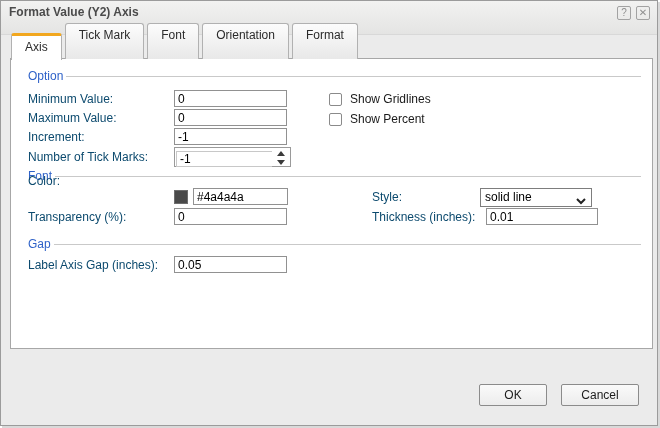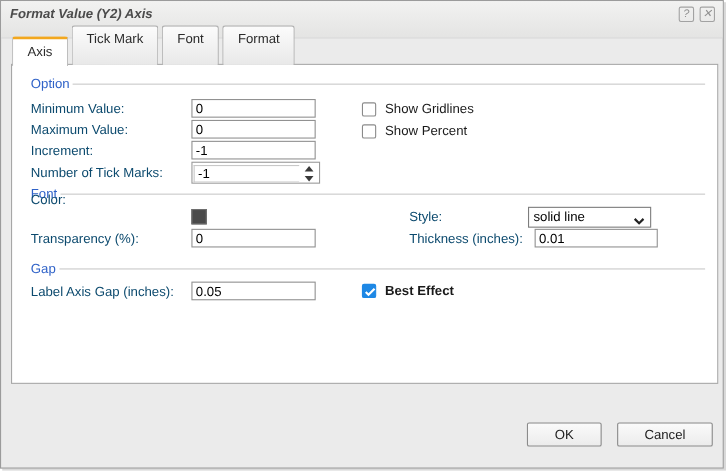--- a/index.html
+++ b/index.html
@@ -13,21 +13,20 @@
     border: 1px solid #9b9b9b;
     box-shadow: 2px 2px 0 rgba(0,0,0,0.15);
     overflow: hidden;
   }
 
   
   .titlebar {
     position: absolute; left: 0; top: 0; right: 0; height: 34px;
     background: linear-gradient(#f2f2f1, #e4e4e3);
     border-bottom: 1px solid #d8d8d8;
-    font-style: italic;
   }
   .titlebar .title {
     position: absolute; left: 8px; top: 4px;
     font-size: 12px; font-weight: bold; color: #4b4b4b;
   }
   .tb-btns { position: absolute; right: 7px; top: 5px; display: flex; gap: 5px; }
   .tb-btn {
     width: 14px; height: 14px; border: 1px solid #a2a2a2; border-radius: 2px;
     color: #8f8f8f; font-size: 10px; line-height: 12px; text-align: center;
     background: transparent; cursor: pointer;
@@ -119,39 +118,40 @@
 
   
   .btn {
     position: absolute; top: 383px; height: 22px;
     background: linear-gradient(#fafafa, #ececec);
     border: 1px solid #8b8b8b; border-radius: 2px;
     font-family: "Liberation Sans", sans-serif;
     font-size: 12px; color: #1c1c1c; text-align: center; cursor: pointer;
   }
   .btn-ok { left: 478px; width: 68px; }
-  .btn-cancel { left: 560px; width: 87px; }
+  .btn-cancel { left: 560px; width: 78px; }
 </style>
 </head>
 <body>
 
 <div class="dialog">
 
   <div class="titlebar">
     <span class="title">Format Value (Y2) Axis</span>
     <div class="tb-btns">
       <div class="tb-btn">?</div>
       <div class="tb-btn">✕</div>
     </div>
   </div>
 
   <div class="tabs">
     <div class="tab active">Axis</div>
     <div class="tab">Tick Mark</div>
     <div class="tab">Font</div>
+    <div class="tab">Orientation</div>
     <div class="tab">Format</div>
   </div>
 
   <div class="panel">
 
     <div class="sec-head" style="top:10px">
       <span>Option</span>
       <span class="rule"></span>
     </div>
 
@@ -182,20 +182,21 @@
       <span class="cb-lbl">Show Percent</span>
     </div>
 
     <div class="sec-head" style="top:110px">
       <span>Font</span>
       <span class="rule"></span>
     </div>
 
     <span class="lbl" style="left:17px; top:114px">Color:</span>
     <div class="swatch"></div>
+    <input class="txt" style="left: 182px; top: 129px; width: 95px;" value="#4a4a4a">
 
     <span class="lbl" style="left:361px; top:130px">Style:</span>
     <div class="select">
       <span>solid line</span>
       <span class="chev">
         <svg width="10" height="8" viewBox="0 0 10 8">
             <polyline points="1,2 5,6 9,2" fill="none" stroke="#222" stroke-width="2"></polyline>
           </svg>
       </span>
     </div>
@@ -207,27 +208,19 @@
     <input class="txt" style="left: 469px; top: 149px; width: 112px; margin-left: 6px;" value="0.01">
 
     <div class="sec-head" style="top:178px">
       <span>Gap</span>
       <span class="rule"></span>
     </div>
 
     <span class="lbl" style="left:17px; top:198px">Label Axis Gap (inches):</span>
     <input class="txt" style="left: 163px; top: 197px;" value="0.05">
 
-    <div class="cb" style="left:318px; top:198px">
-      <span class="cb-box checked">
-        <svg width="11" height="9" viewBox="0 0 11 9">
-            <polyline points="1.5,4.5 4,7 9.5,1.5" fill="none" stroke="#fff" stroke-width="2"></polyline>
-          </svg>
-      </span>
-      <span class="cb-lbl" style="font-weight:bold">Best Effect</span>
-    </div>
 
   </div>
 
   <button class="btn btn-ok">OK</button>
   <button class="btn btn-cancel">Cancel</button>
 
 </div>
 
 </body></html>

